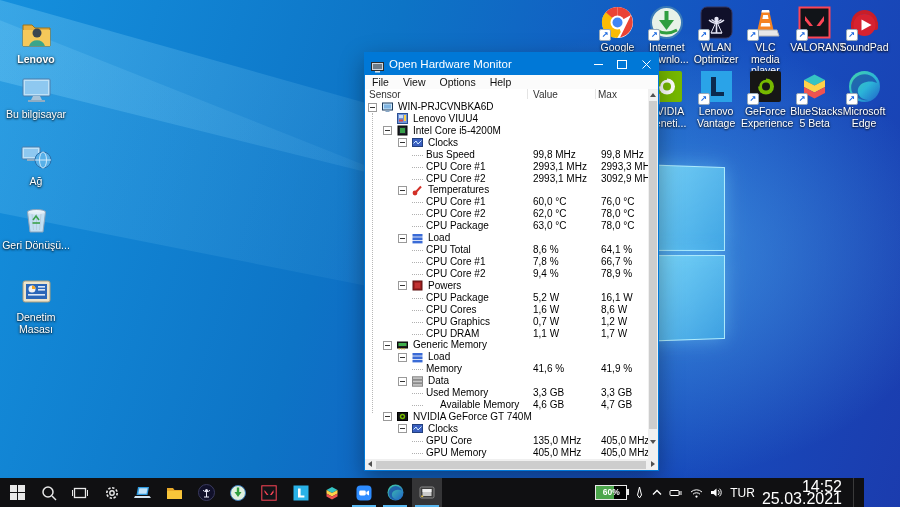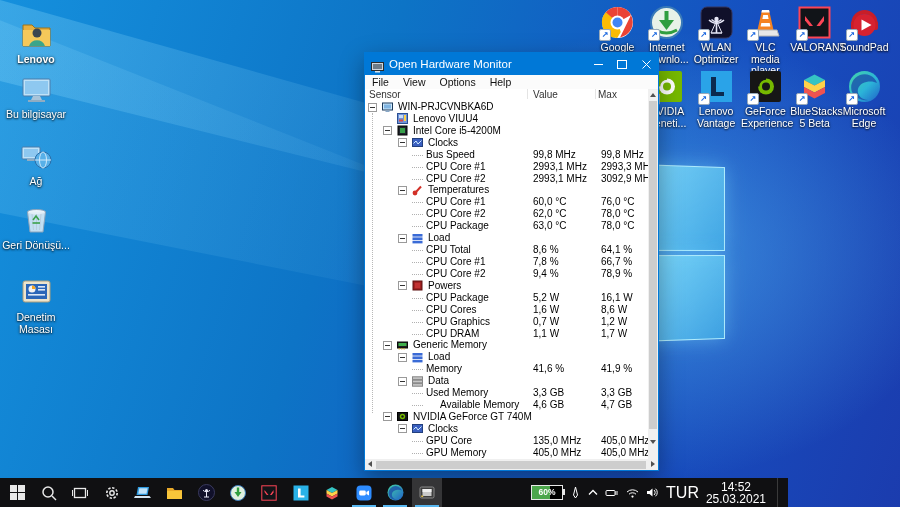--- a/index.html
+++ b/index.html
@@ -53,33 +53,33 @@
   .ticon svg{position:absolute;inset:0;}
   .dash{position:absolute;top:6px;width:11px;border-top:1px dotted #b0b0b0;}
   .guide0{position:absolute;left:7px;top:12px;height:300px;border-left:1px dotted #b8b8b8;}
   
   .vscroll{position:absolute;top:36px;right:0;width:10px;height:370px;background:#f0f0f0;}
   .vthumb{position:absolute;left:1px;width:8px;top:12px;height:328px;background:#cdcdcd;}
   .hscroll{position:absolute;bottom:0;left:0;right:0;height:11px;background:#f0f0f0;}
   .hthumb{position:absolute;top:1.5px;height:8px;left:11px;width:270px;background:#cdcdcd;}
   .sarrow{position:absolute;width:0;height:0;}
   
-  .taskbar{position:absolute;left:0;bottom:0;width:788px;height:29px;background:#101012;z-index:20;display:flex;align-items:center;}
+  .taskbar{position:absolute;left:0;bottom:0;width:864px;height:29px;background:#101012;z-index:20;display:flex;align-items:center;}
   .tbtn{position:absolute;top:0;width:30px;height:29px;display:flex;align-items:center;justify-content:center;cursor:pointer;}
   .tbtn.active{background:#353537;}
   .tbtn .runline{position:absolute;bottom:0;left:3px;right:3px;height:2px;background:#58b7f0;}
   .tbtn svg{display:block;}
   .tray{position:absolute;right:6px;top:0;height:29px;display:flex;align-items:center;gap:7px;color:#fff;}
   .battery{position:relative;width:30px;height:13px;border:1px solid #e8e8e8;background:#000;}
   .battery .fill{position:absolute;left:0;top:0;bottom:0;width:60%;background:#4ca64c;}
   .battery .pct{position:absolute;inset:0;font-size:8.5px;line-height:13px;text-align:center;color:#fff;font-weight:bold;}
   .battery .nub{position:absolute;right:-3px;top:3px;width:2px;height:6px;background:#e8e8e8;}
   .trayico{display:flex;align-items:center;justify-content:center;cursor:pointer;}
-  .lang{font-size:16px;cursor:pointer;text-align:right;}
-  .clock{font-size:12px;line-height:12px;text-align:center;cursor:pointer;}
+  .lang{font-size:12px;cursor:pointer;text-align:right;}
+  .clock{font-size:16px;line-height:12px;text-align:right;cursor:pointer;}
   .showdesk{width:4px;height:29px;border-left:1px solid #3a3a3a;margin-left:4px;}
 </style>
 </head>
 <body>
 
 <div class="desktop">
   <div class="beam1"></div>
   <div class="beam2"></div>
   <div class="wlogo">
     <div class="wpane p1"></div>

